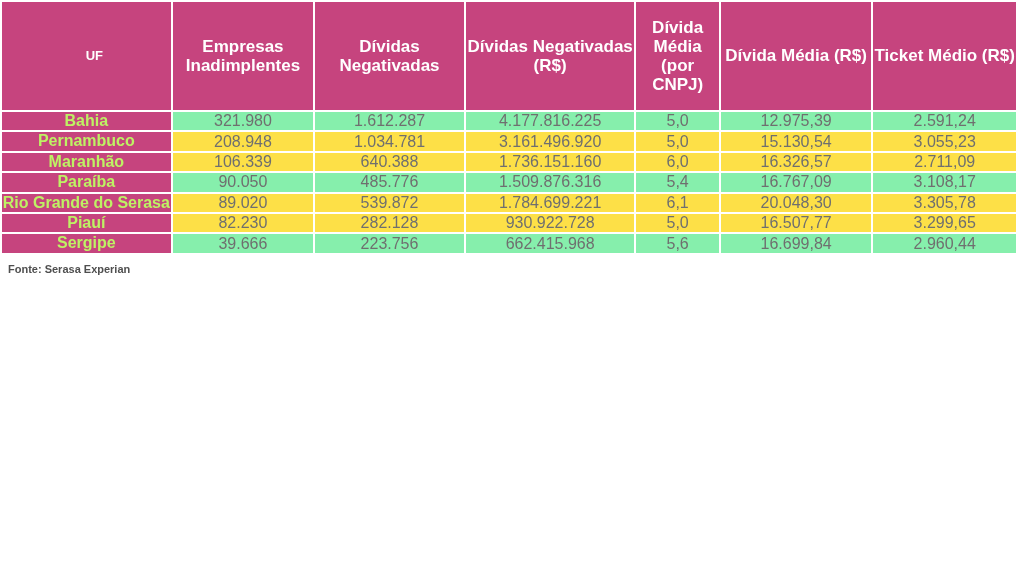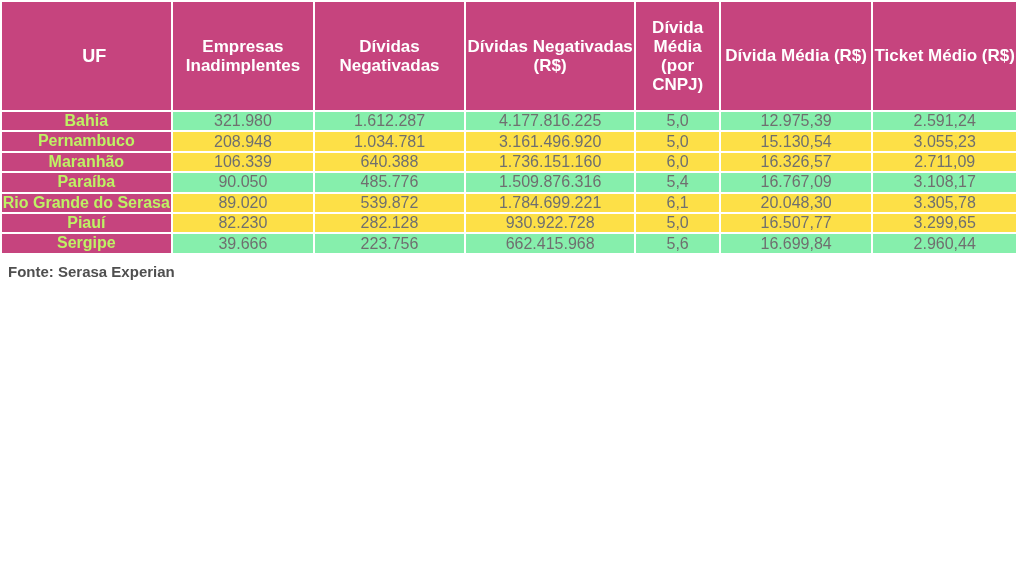--- a/index.html
+++ b/index.html
@@ -39,21 +39,21 @@
     font-weight: bold;
     font-size: 17px;
     line-height: 1.12;
     text-align: center;
     vertical-align: middle;
     height: 108px;
     padding: 2px 6px;
     box-sizing: border-box;
   }
   thead th.uf-head {
-    font-size: 18px;
+    font-size: 13px;
     padding-left: 16px;
   }
   
   td.uf-cell {
     background: #c6447e;
     color: #bef264;
     font-weight: bold;
     font-size: 16px;
     text-align: center;
     vertical-align: middle;
@@ -76,21 +76,21 @@
   
   col.c0 { width: 168px; }
   col.c1 { width: 140px; }
   col.c2 { width: 148px; }
   col.c3 { width: 168px; }
   col.c4 { width: 82px; }
   col.c5 { width: 150px; }
   col.c6 { width: 142px; }
 
   .source {
-    font-size: 15px;
+    font-size: 11px;
     font-weight: bold;
     color: #4f4f4f;
     padding: 8px 0 0 8px;
     font-family: "Liberation Sans", sans-serif;
   }
 </style>
 </head>
 <body>
 
 <div id="page">

